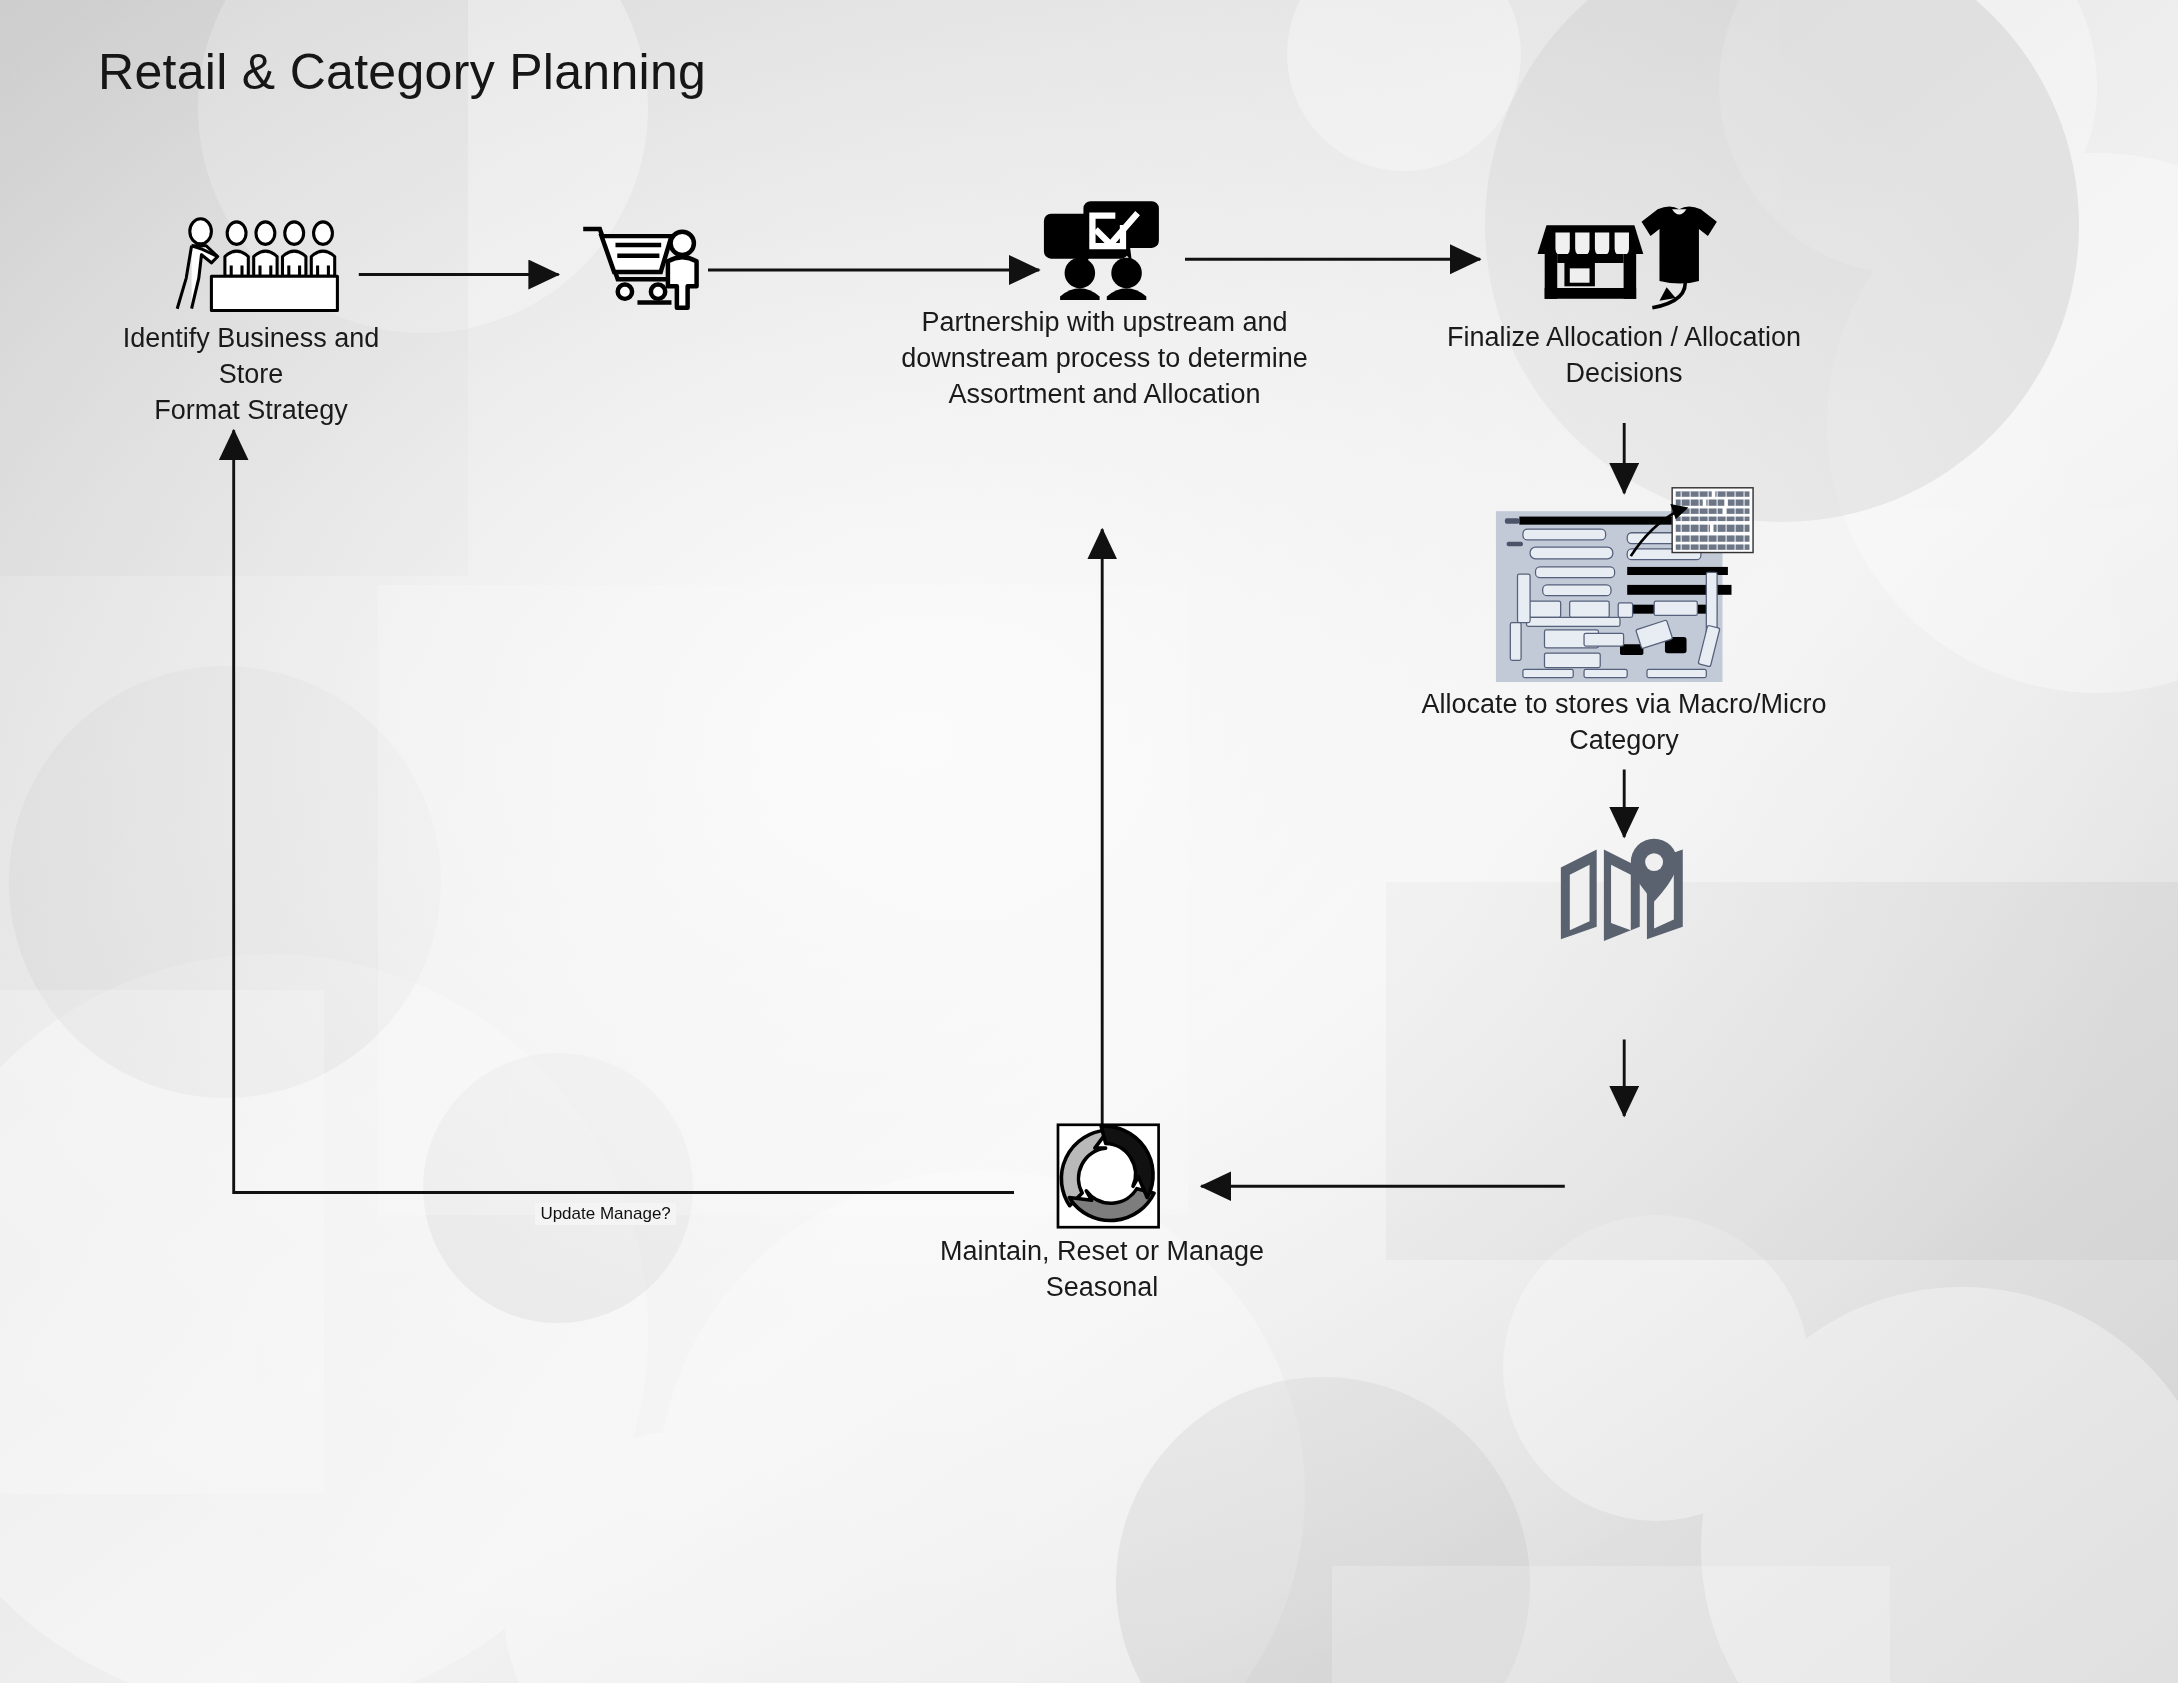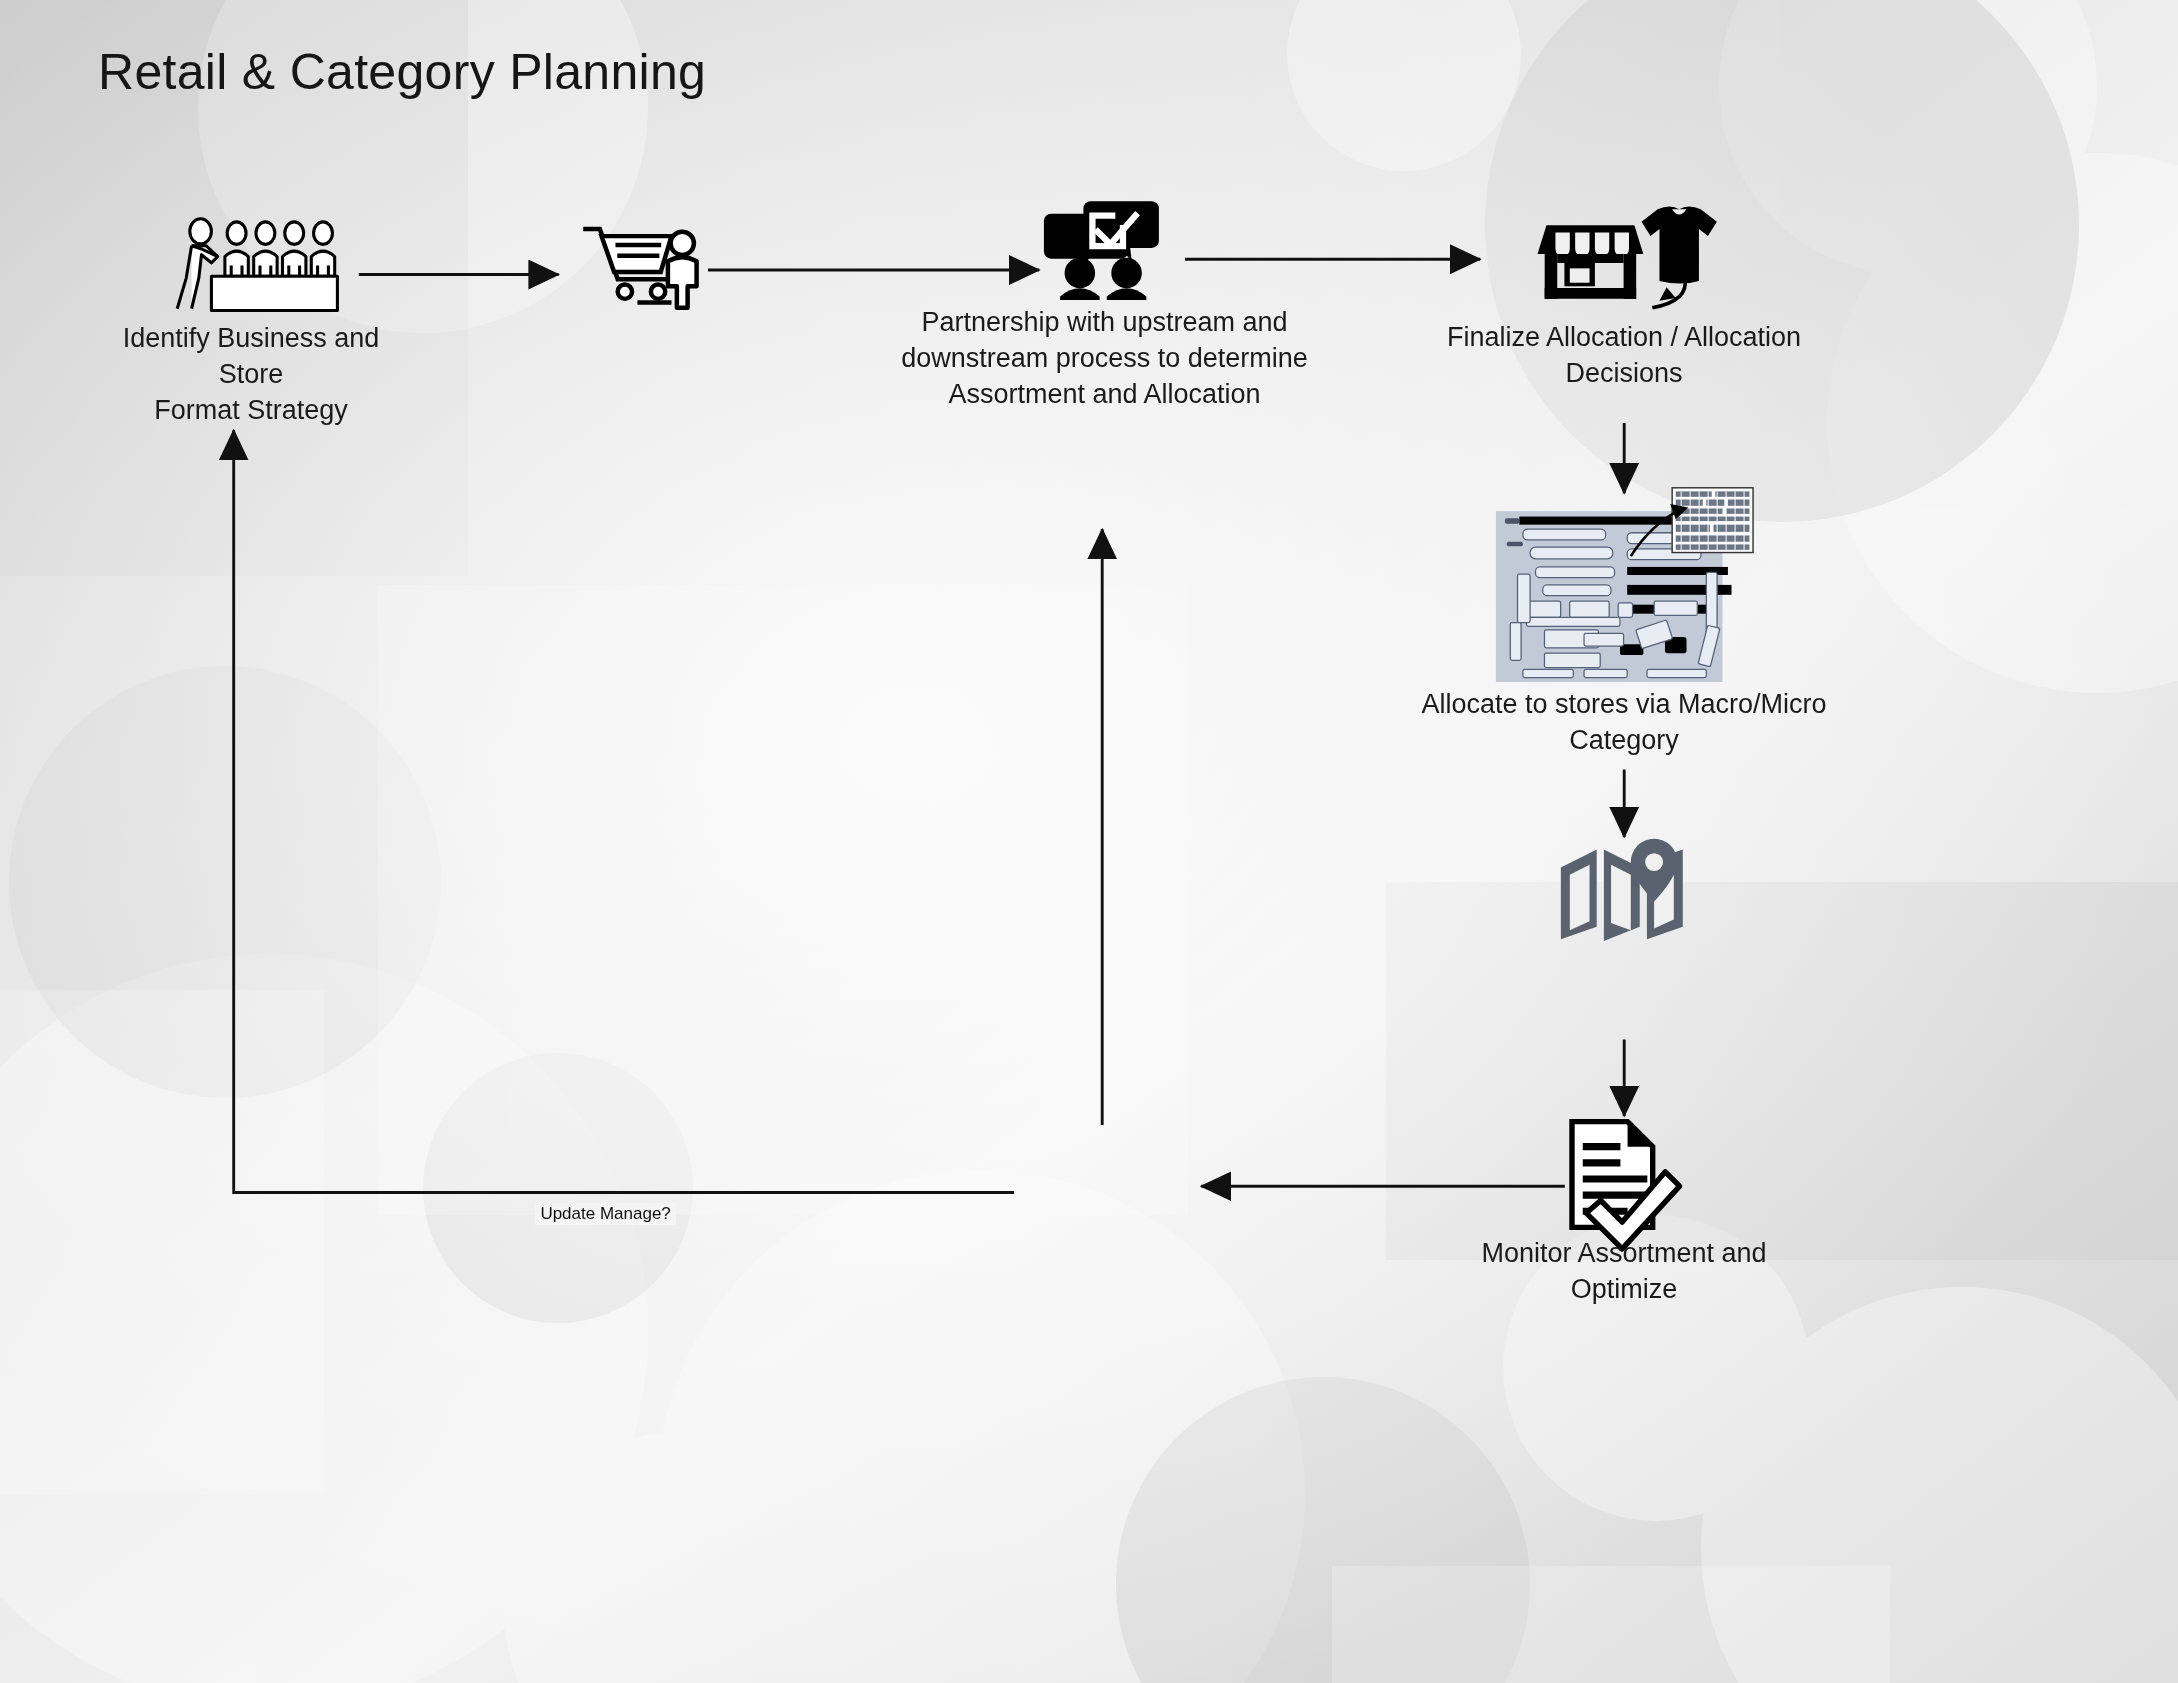--- a/index.html
+++ b/index.html
@@ -302,35 +302,31 @@
           <path d="M14,42 L36,31 L36,94 L14,104 z"></path>
           <path d="M60,31 L82,42 L82,104 L60,96 z"></path>
           <path d="M108,36 L130,28 L130,92 L108,102 z"></path>
         </g>
         <path d="M108,2 a26,26 0 0 1 26,26 c0,18 -26,44 -26,44 s-26,-26 -26,-44 a26,26 0 0 1 26,-26 z" fill="#5a6270"></path>
         <circle cx="108" cy="28" r="10" fill="#f0f0f0"></circle>
       </svg>
     </div>
   </div>
 
-  <div class="node" style="left:1411px;top:1116px;width:396px;">
-    <div class="art" style="height:115px;">
-      <svg width="126" height="113" viewBox="0 0 140 126">
-        <path d="M12,4 h62 l28,28 v90 h-90 z" fill="#fff" stroke="#000" stroke-width="6"></path>
-        <path d="M74,4 l28,28 h-28 z" fill="#000"></path>
-        <g stroke="#000" stroke-width="8" stroke-linecap="square">
-          <line x1="28" y1="32" x2="62" y2="32"></line>
-          <line x1="28" y1="50" x2="62" y2="50"></line>
-          <line x1="28" y1="68" x2="92" y2="68"></line>
-          <line x1="28" y1="86" x2="92" y2="86"></line>
-          <line x1="28" y1="104" x2="70" y2="104"></line>
-        </g>
-        <path d="M44,92 L68,116 L116,60 L132,76 L68,146 L28,106 z" fill="#fff" stroke="#000" stroke-width="6" stroke-linejoin="round"></path>
-      </svg>
-    </div>
-    <div class="cap">
-      <span>Monitor Assortment and Optimize</span>
-    </div>
-  </div>
-
+
+  <div class="node" style="left:871px;top:1121px;width:432px;">
+    <div class="art" style="height:108px;">
+      <svg width="144" height="106" viewBox="0 0 160 118">
+        <rect x="31" y="2" width="112" height="114" fill="#fff" stroke="#000" stroke-width="3"></rect>
+        <g stroke="#000" stroke-width="4" stroke-linejoin="round">
+          <path d="M87,8 L72,28 L84,28 A34,34 0 0 0 58,78 L44,92 A54,54 0 0 1 84,8 z" fill="#b9b9b9" transform="rotate(0 87 58)"></path>
+          <path d="M87,8 L72,28 L84,28 A34,34 0 0 0 58,78 L44,92 A54,54 0 0 1 84,8 z" fill="#7d7d7d" transform="rotate(240 87 58)"></path>
+          <path d="M87,8 L72,28 L84,28 A34,34 0 0 0 58,78 L44,92 A54,54 0 0 1 84,8 z" fill="#111111" transform="rotate(120 87 58)"></path>
+        </g>
+      </svg>
+    </div>
+    <div class="cap">
+      <span>Maintain, Reset or Manage Seasonal</span>
+    </div>
+  </div>
 
 </div>
 
 
 </body></html>

